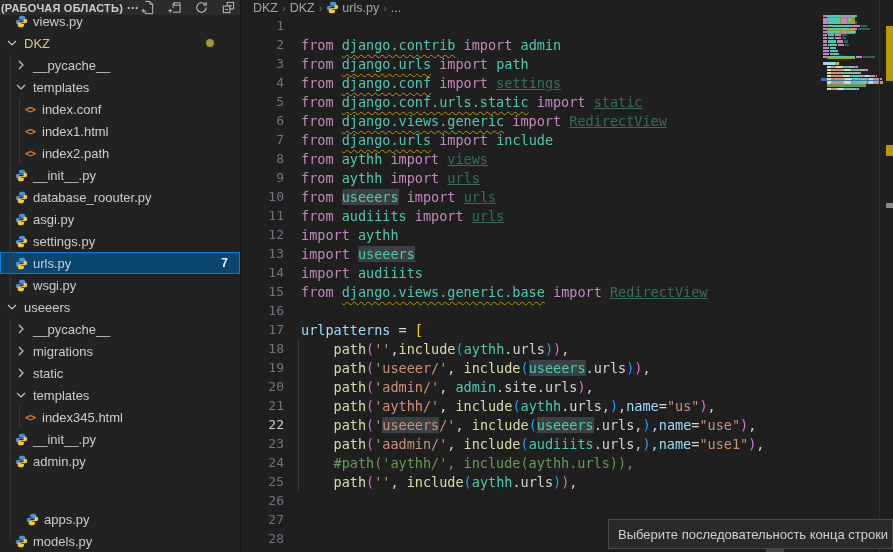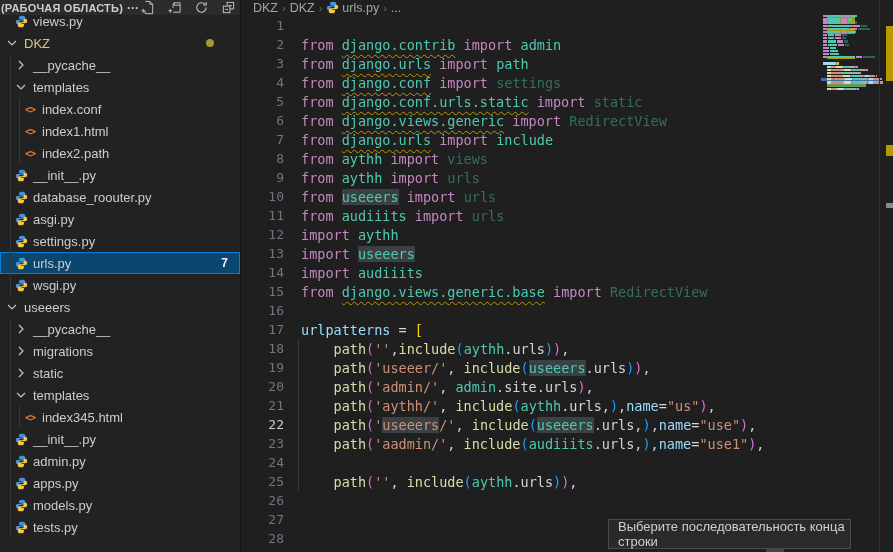--- a/index.html
+++ b/index.html
@@ -47,21 +47,21 @@
   .cline { height:19px; display:flex; align-items:center;
     font-family:"DejaVu Sans Mono", monospace; font-size:13.5px; white-space:pre; }
   .cline .num { flex:0 0 52px; text-align:right; padding-right:9px; color:#6e7681;
     font-size:13px; }
   .cline.active .num { color:#cccccc; }
   .cline .txt { padding-left:8px; }
 
   .tk-kw  { color:#C586C0; }
   .tk-mod { color:#4EC9B0; }
   .tk-modw{ color:#4EC9B0; text-decoration:underline wavy #b89a00 1px; text-underline-offset:4px; }
-  .tk-dim { color:#4EC9B0; opacity:.45; }
+  .tk-dim { color:#4EC9B0; opacity:.45;text-decoration:underline; }
   .tk-fn  { color:#DCDCAA; }
   .tk-str { color:#CE9178; }
   .tk-attr{ color:#9CDCFE; }
   .tk-var { color:#9CDCFE; }
   .tk-pl  { color:#D4D4D4; }
   .tk-cm  { color:#6A9955; }
   .tk-b1  { color:#FFD700; }
   .tk-b2  { color:#DA70D6; }
   .tk-b3  { color:#179FFF; }
   .tk-hl  { background:#3b4045; }
@@ -71,21 +71,21 @@
 
   
   #minimap { position:absolute; left:580px; top:12px; width:58px; height:130px; cursor:pointer; }
   .mm-row { position:absolute; left:0; width:58px; height:2.3px; }
   .mm-seg { position:absolute; top:0; height:2.3px; }
   #scroll-sep { position:absolute; left:638px; top:0; width:1px; height:552px; background:#2e2e2e; }
   #ruler { position:absolute; left:644px; top:0; width:9px; height:552px; }
   .ruler-mark { position:absolute; left:1px; width:7px; }
 
   
-  #tooltip { position:absolute; left:608px; top:519px; width:243px; height:30px;
+  #tooltip { position:absolute; left:608px; top:519px; width:285px; height:30px;
     background:#2a2a2b; border:1px solid #4a4a4a; color:#cfcfcf; font-size:13px;
     display:flex; align-items:center; padding-left:9px; z-index:9; }
   #tooltip-notch { position:absolute; left:766px; top:549px; width:18px; height:3px;
     background:#454545; z-index:9; }
 
   svg { display:block; }
 </style>
 </head>
 <body>
 
@@ -295,21 +295,21 @@
       </div>
       <div class="row" style="padding-left: 13px;">
         <span class="slot">
           <svg width="13" height="13" viewBox="0 0 16 16">
   <path fill="#4a90d9" d="M7.9 1C6.1 1 5 1.9 5 3.2V5h3.2v.7H3.8C2.2 5.7 1 6.7 1 8.5s1 2.8 2.6 2.8h1.3V9.4C4.9 8.1 6 7.2 7.3 7.2h3.2c1.2 0 2.1-1 2.1-2.2V3.2C12.6 1.9 11.4 1 9.7 1H7.9z"></path>
   <path fill="#f5c842" d="M8.1 15c1.8 0 2.9-.9 2.9-2.2V11H7.8v-.7h4.4c1.6 0 2.8-1 2.8-2.8s-1-2.8-2.6-2.8h-1.3v1.9c0 1.3-1.1 2.2-2.4 2.2H5.5c-1.2 0-2.1 1-2.1 2.2v1.8C3.4 14.1 4.6 15 6.3 15h1.8z"></path>
           </svg>
         </span>
         <span class="label">admin.py</span>
       </div>
-      <div class="row" style="padding-left: 13px;">
+      <div class="row" style="padding-left: 24px; margin-top: 36px;">
         <span class="slot">
           <svg width="13" height="13" viewBox="0 0 16 16">
   <path fill="#4a90d9" d="M7.9 1C6.1 1 5 1.9 5 3.2V5h3.2v.7H3.8C2.2 5.7 1 6.7 1 8.5s1 2.8 2.6 2.8h1.3V9.4C4.9 8.1 6 7.2 7.3 7.2h3.2c1.2 0 2.1-1 2.1-2.2V3.2C12.6 1.9 11.4 1 9.7 1H7.9z"></path>
   <path fill="#f5c842" d="M8.1 15c1.8 0 2.9-.9 2.9-2.2V11H7.8v-.7h4.4c1.6 0 2.8-1 2.8-2.8s-1-2.8-2.6-2.8h-1.3v1.9c0 1.3-1.1 2.2-2.4 2.2H5.5c-1.2 0-2.1 1-2.1 2.2v1.8C3.4 14.1 4.6 15 6.3 15h1.8z"></path>
           </svg>
         </span>
         <span class="label">apps.py</span>
       </div>
       <div class="row" style="padding-left: 13px;">
         <span class="slot">
@@ -365,21 +365,21 @@
       <div class="cline"><span class="num">14</span><span class="txt"><span class="tk-kw">import</span><span class="tk-pl"> </span><span class="tk-mod">audiiits</span></span></div>
       <div class="cline"><span class="num">15</span><span class="txt"><span class="tk-kw">from</span><span class="tk-pl"> </span><span class="tk-modw">django.views.generic.base</span><span class="tk-pl"> </span><span class="tk-kw">import</span><span class="tk-pl"> </span><span class="tk-dim">RedirectView</span></span></div>
       <div class="cline"><span class="num">16</span><span class="txt"></span></div>
       <div class="cline"><span class="num">17</span><span class="txt"><span class="tk-var">urlpatterns</span><span class="tk-pl"> = </span><span class="tk-b1">[</span></span></div>
       <div class="cline"><span class="num">18</span><span class="txt"><span class="tk-pl">    </span><span class="tk-fn">path</span><span class="tk-b2">(</span><span class="tk-str">''</span><span class="tk-pl">,</span><span class="tk-fn">include</span><span class="tk-b3">(</span><span class="tk-mod">aythh</span><span class="tk-pl">.urls</span><span class="tk-b3">)</span><span class="tk-b2">)</span><span class="tk-pl">,</span></span></div>
       <div class="cline"><span class="num">19</span><span class="txt"><span class="tk-pl">    </span><span class="tk-fn">path</span><span class="tk-b2">(</span><span class="tk-str">'useeer/'</span><span class="tk-pl">, </span><span class="tk-fn">include</span><span class="tk-b3">(</span><span class="tk-mod tk-hl">useeers</span><span class="tk-pl">.urls</span><span class="tk-b3">)</span><span class="tk-b2">)</span><span class="tk-pl">,</span></span></div>
       <div class="cline"><span class="num">20</span><span class="txt"><span class="tk-pl">    </span><span class="tk-fn">path</span><span class="tk-b2">(</span><span class="tk-str">'admin/'</span><span class="tk-pl">, </span><span class="tk-mod">admin</span><span class="tk-pl">.site.urls</span><span class="tk-b2">)</span><span class="tk-pl">,</span></span></div>
       <div class="cline"><span class="num">21</span><span class="txt"><span class="tk-pl">    </span><span class="tk-fn">path</span><span class="tk-b2">(</span><span class="tk-str">'aythh/'</span><span class="tk-pl">, </span><span class="tk-fn">include</span><span class="tk-b3">(</span><span class="tk-mod">aythh</span><span class="tk-pl">.urls,</span><span class="tk-b3">)</span><span class="tk-pl">,</span><span class="tk-attr">name</span><span class="tk-pl">=</span><span class="tk-str">"us"</span><span class="tk-b2">)</span><span class="tk-pl">,</span></span></div>
       <div class="cline active"><span class="num">22</span><span class="txt"><span class="tk-pl">    </span><span class="tk-fn">path</span><span class="tk-b2">(</span><span class="tk-str">'</span><span class="tk-str tk-hl">useeers</span><span class="tk-str">/'</span><span class="tk-pl">, </span><span class="tk-fn">include</span><span class="tk-b3">(</span><span class="tk-mod tk-hl">useeers</span><span class="tk-pl">.urls,</span><span class="tk-b3">)</span><span class="tk-pl">,</span><span class="tk-attr">name</span><span class="tk-pl">=</span><span class="tk-str">"use"</span><span class="tk-b2">)</span><span class="tk-pl">,</span></span></div>
       <div class="cline"><span class="num">23</span><span class="txt"><span class="tk-pl">    </span><span class="tk-fn">path</span><span class="tk-b2">(</span><span class="tk-str">'aadmin/'</span><span class="tk-pl">, </span><span class="tk-fn">include</span><span class="tk-b3">(</span><span class="tk-mod">audiiits</span><span class="tk-pl">.urls,</span><span class="tk-b3">)</span><span class="tk-pl">,</span><span class="tk-attr">name</span><span class="tk-pl">=</span><span class="tk-str">"use1"</span><span class="tk-b2">)</span><span class="tk-pl">,</span></span></div>
-      <div class="cline"><span class="num">24</span></div>
+      <div class="cline"><span class="num">24</span><span class="txt"><span class="tk-pl">    </span><span class="tk-cm">#path('aythh/', include(aythh.urls)),</span></span></div>
       <div class="cline"><span class="num">25</span><span class="txt"><span class="tk-pl">    </span><span class="tk-fn">path</span><span class="tk-b2">(</span><span class="tk-str">''</span><span class="tk-pl">, </span><span class="tk-fn">include</span><span class="tk-b3">(</span><span class="tk-mod">aythh</span><span class="tk-pl">.urls</span><span class="tk-b3">)</span><span class="tk-b2">)</span><span class="tk-pl">,</span></span></div>
       <div class="cline"><span class="num">26</span><span class="txt"></span></div>
       <div class="cline"><span class="num">27</span><span class="txt"></span></div>
       <div class="cline"><span class="num">28</span><span class="txt"></span></div>
     </div>
   <div id="indent-guide"></div>
   <div id="minimap">
       <div class="mm-row" style="top: 0px;"></div>
       <div class="mm-row" style="top: 3.15px;">
         <div class="mm-seg" style="left: 6px; width: 28px; height: 2.8px; background: rgba(190, 160, 0, 0.9);"></div>

